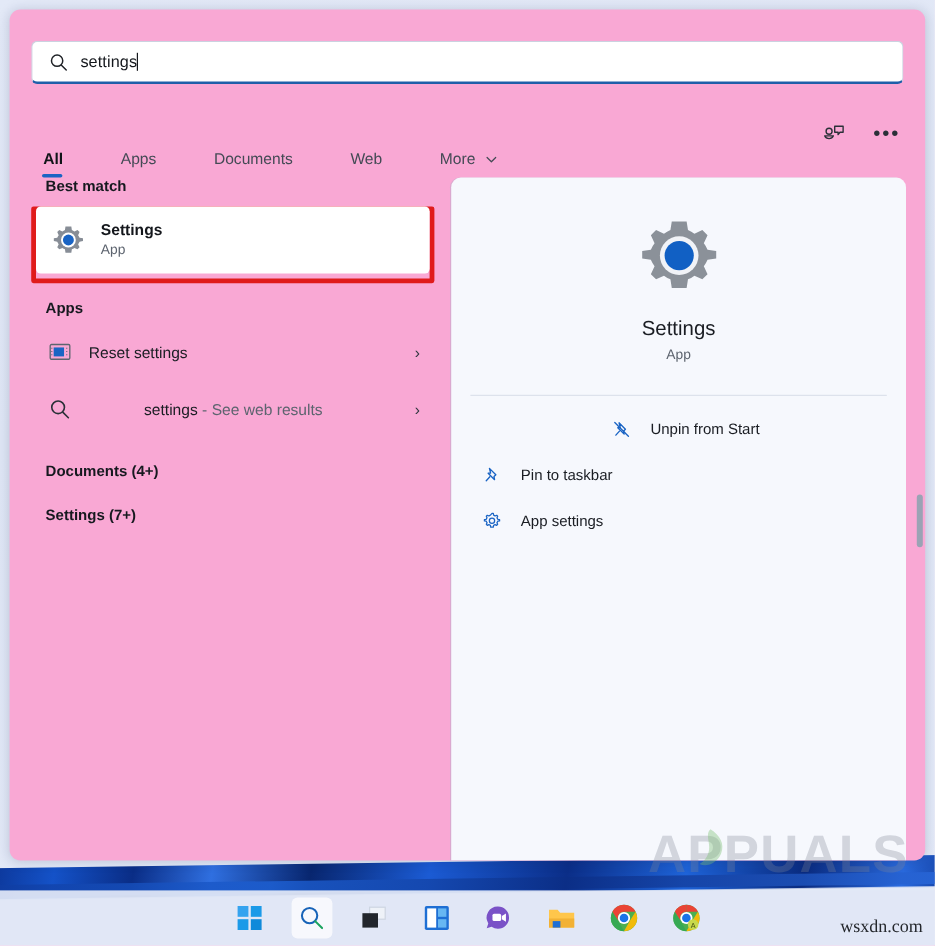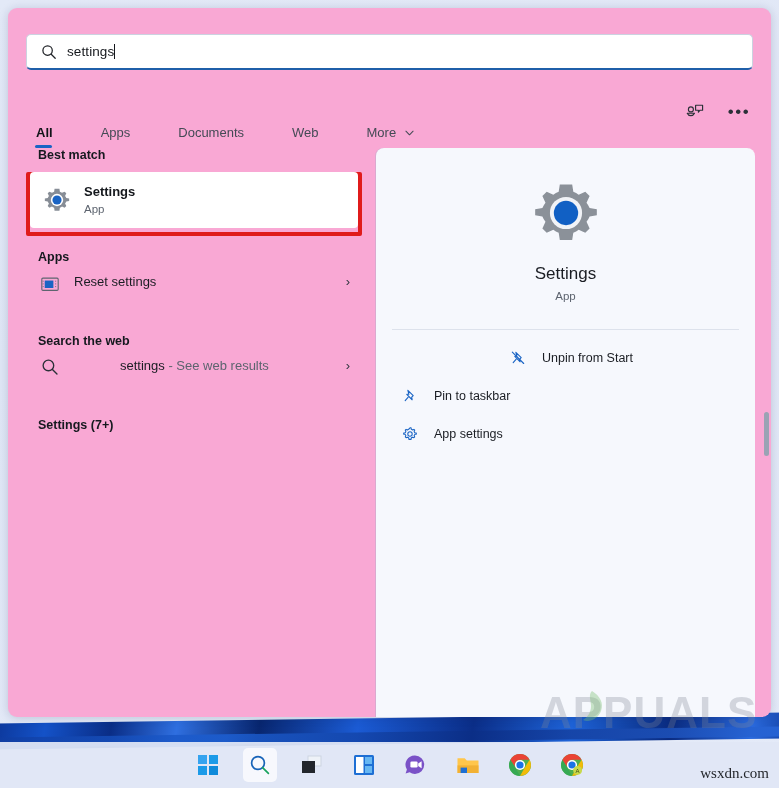--- a/index.html
+++ b/index.html
@@ -178,20 +178,21 @@
     align-items: center;
     padding-left: 14px;
     box-sizing: border-box;
   }
   .result-texts { margin-left: 14px; line-height: 1.25; }
   .result-title { font-size: 13px; font-weight: 700; color: #14171c; }
   .result-sub { font-size: 11.5px; color: #5d646f; margin-top: 2px; }
 
   .list-row {
     display: flex;
+    align-items: center;
     height: 38px;
     margin: 0 12px 0 18px;
     padding: 0 8px 0 10px;
     border-radius: 4px;
     cursor: default;
   }
   .list-row .lbl { font-size: 13px; color: #1a1d23; margin-left: 14px; flex: 1; }
   .list-row .lbl .muted { color: #5d646f; }
   .list-row .arrow { color: #30363f; font-size: 13px; margin-right: 2px; }
 
@@ -386,31 +387,31 @@
           <line x1="3.5" y1="10.4" x2="3.5" y2="11.4" stroke="#5d646f" stroke-width="1"></line>
           <line x1="3.5" y1="13.4" x2="3.5" y2="14.4" stroke="#5d646f" stroke-width="1"></line>
           <line x1="17.2" y1="7.4" x2="17.2" y2="8.4" stroke="#5d646f" stroke-width="1"></line>
           <line x1="17.2" y1="10.4" x2="17.2" y2="11.4" stroke="#5d646f" stroke-width="1"></line>
           <line x1="17.2" y1="13.4" x2="17.2" y2="14.4" stroke="#5d646f" stroke-width="1"></line>
         </svg>
         <span class="lbl">Reset settings</span>
         <span class="arrow">›</span>
       </div>
 
-      <div class="section-head" style="margin-top:22px;">Search the web</div>
 
       <div class="list-row" style="margin-top:10px;gap:47px;">
         <svg width="18" height="18" viewBox="0 0 16 16" style="margin-left:1px;">
           <circle cx="6.6" cy="6.6" r="4.7" fill="none" stroke="#2b3038" stroke-width="1.2"></circle>
           <line x1="10.2" y1="10.3" x2="14.2" y2="14.3" stroke="#2b3038" stroke-width="1.2" stroke-linecap="round"></line>
         </svg>
         <span class="lbl"><span>settings</span><span class="muted"> - See web results</span></span>
         <span class="arrow">›</span>
       </div>
 
+      <div class="section-head" style="margin-top:26px;">Documents (4+)</div>
       <div class="section-head" style="margin-top:22px;">Settings (7+)</div>
     </div>
 
     <div class="right-panel">
 
       <div class="preview-icon-wrap">
         <svg width="66" height="66" viewBox="0 0 32 32">
           <path d="M16 2.2 l3.0 0 0.55 3.5 a11 11 0 0 1 2.6 1.5 l3.2-1.5 2.1 2.1 -1.5 3.2 a11 11 0 0 1 1.5 2.6 l3.5 0.55 0 3.0 -3.5 0.55 a11 11 0 0 1 -1.5 2.6 l1.5 3.2 -2.1 2.1 -3.2-1.5 a11 11 0 0 1 -2.6 1.5 l-0.55 3.5 -3.0 0 -3.0 0 -0.55-3.5 a11 11 0 0 1 -2.6-1.5 l-3.2 1.5 -2.1-2.1 1.5-3.2 a11 11 0 0 1 -1.5-2.6 l-3.5-0.55 0-3.0 3.5-0.55 a11 11 0 0 1 1.5-2.6 l-1.5-3.2 2.1-2.1 3.2 1.5 a11 11 0 0 1 2.6-1.5 l0.55-3.5 Z" fill="#8b9199"></path>
           <circle cx="16" cy="16" r="7.8" fill="#f1f3f7"></circle>
           <circle cx="16" cy="16" r="5.9" fill="#1160c4"></circle>

